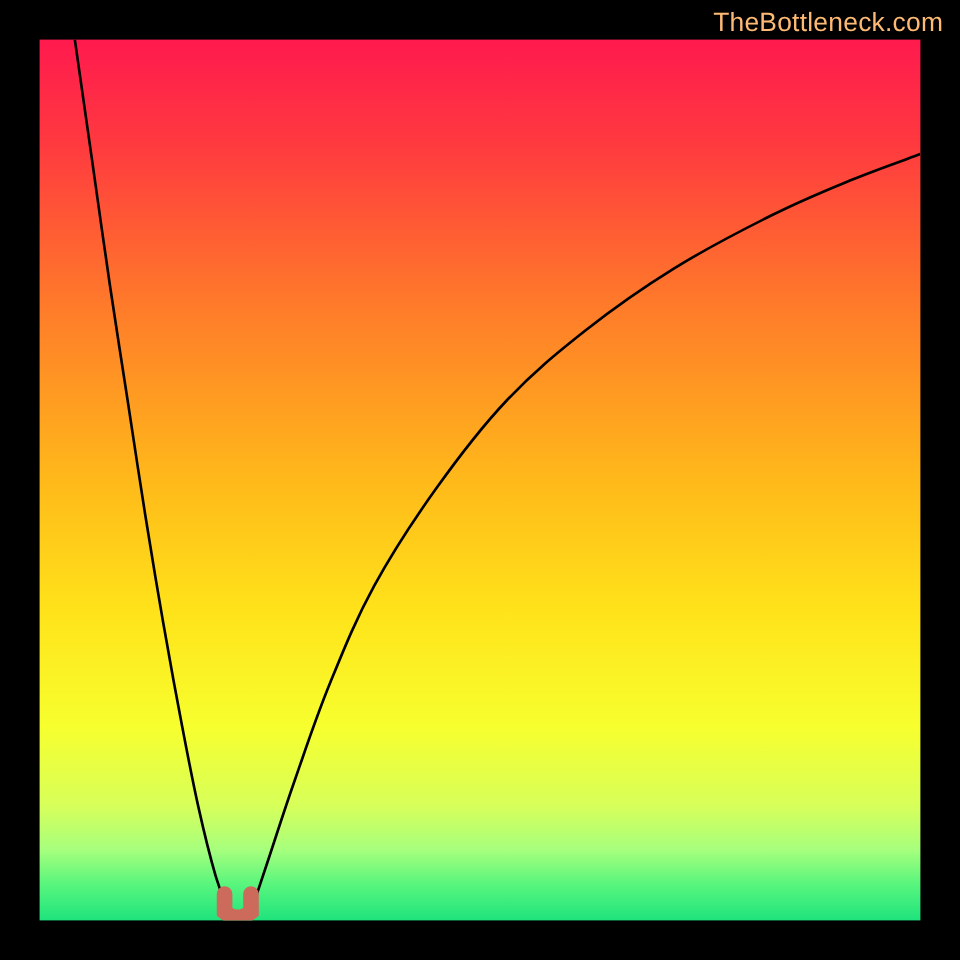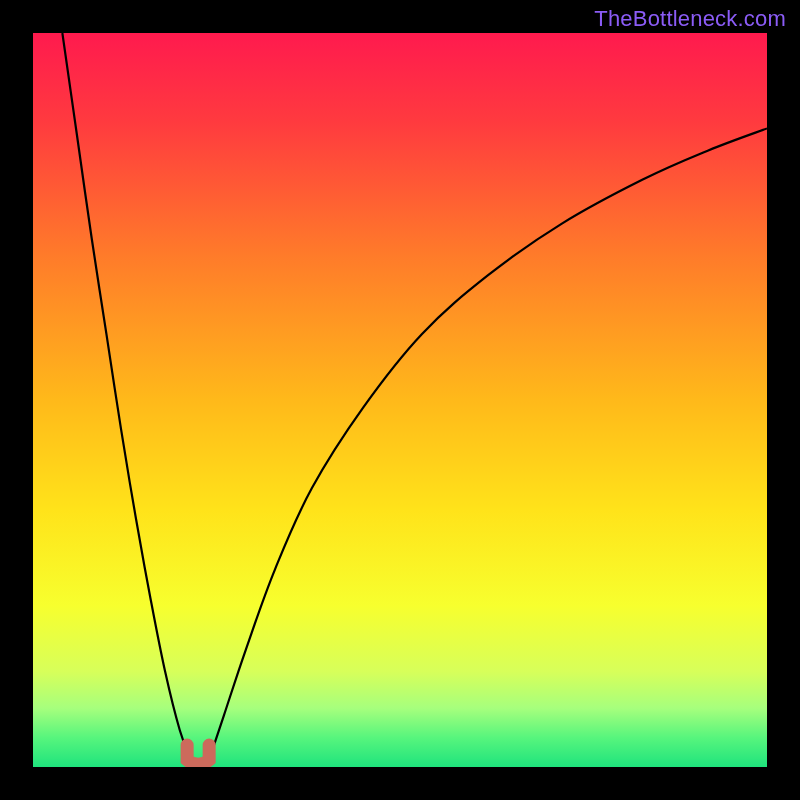--- a/index.html
+++ b/index.html
@@ -29,21 +29,21 @@
     position: absolute;
     left: 0;
     top: 0;
     width: 734px;
     height: 734px;
   }
   .watermark {
     position: absolute;
     top: 6px;
     right: 14px;
-    color: #8b5cf6;
+    color: #fdba74;
     font-size: 22px;
     font-weight: 500;
     letter-spacing: 0.2px;
     pointer-events: none;
     user-select: none;
   }
 </style>
 </head>
 <body>
 

